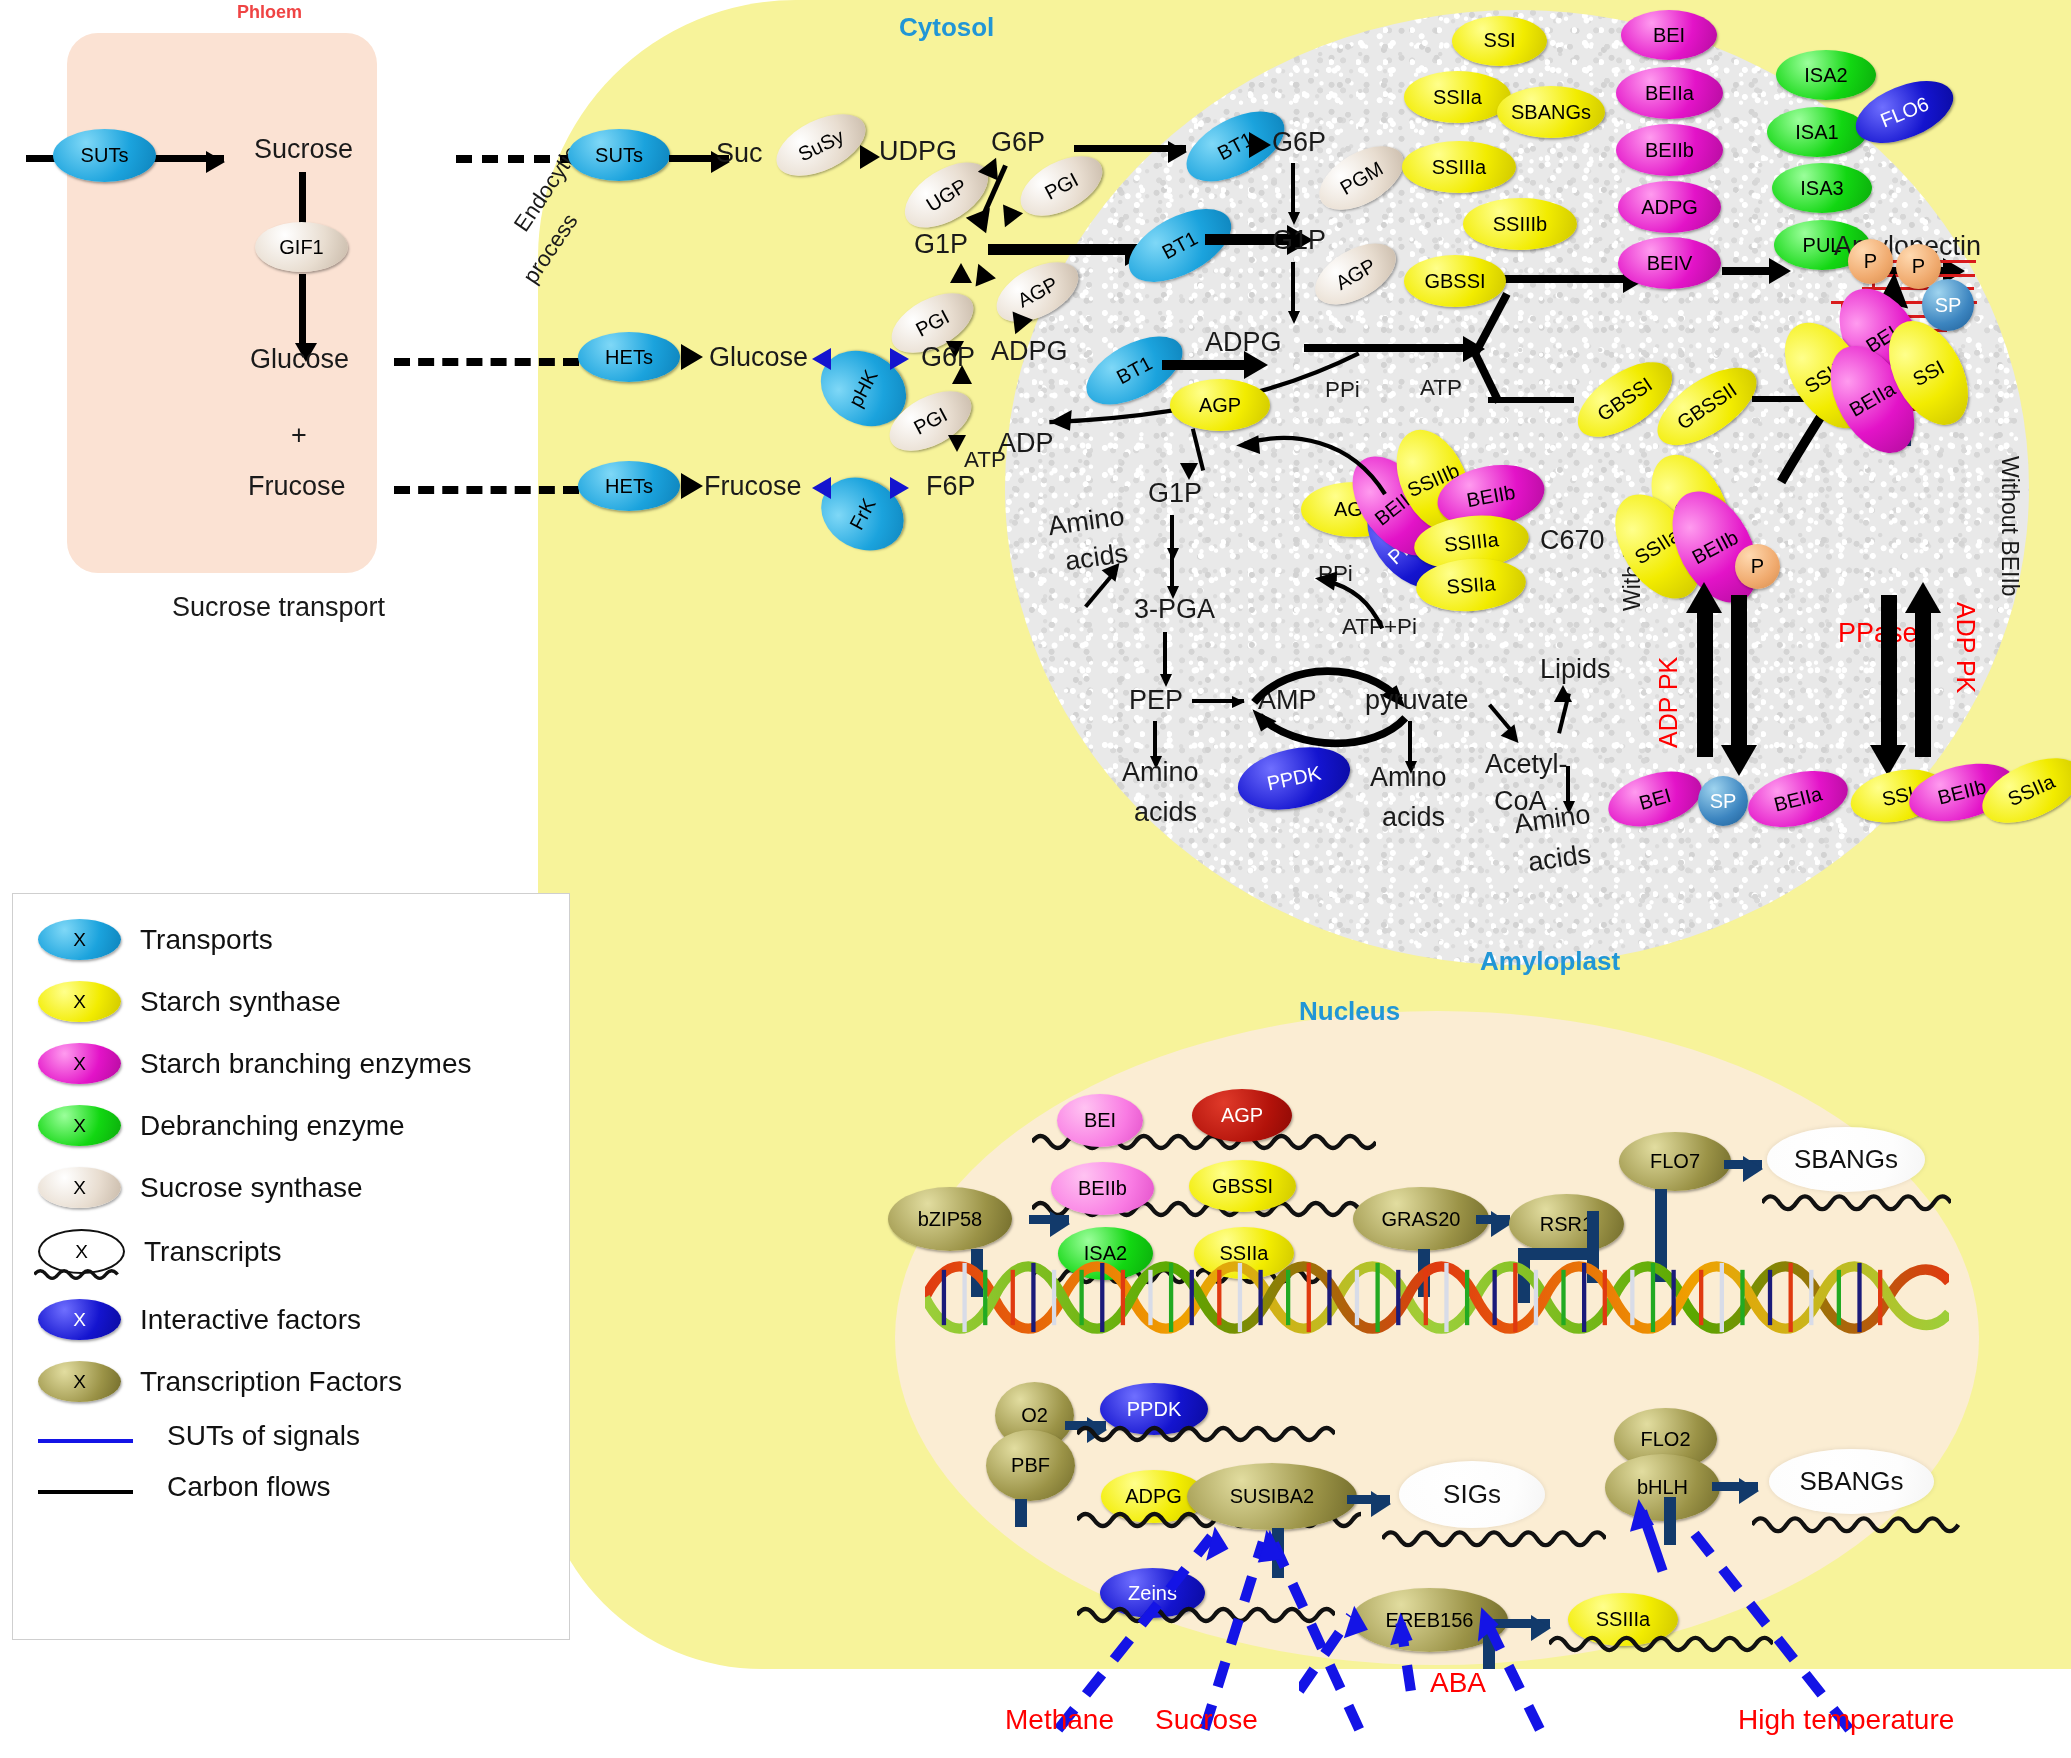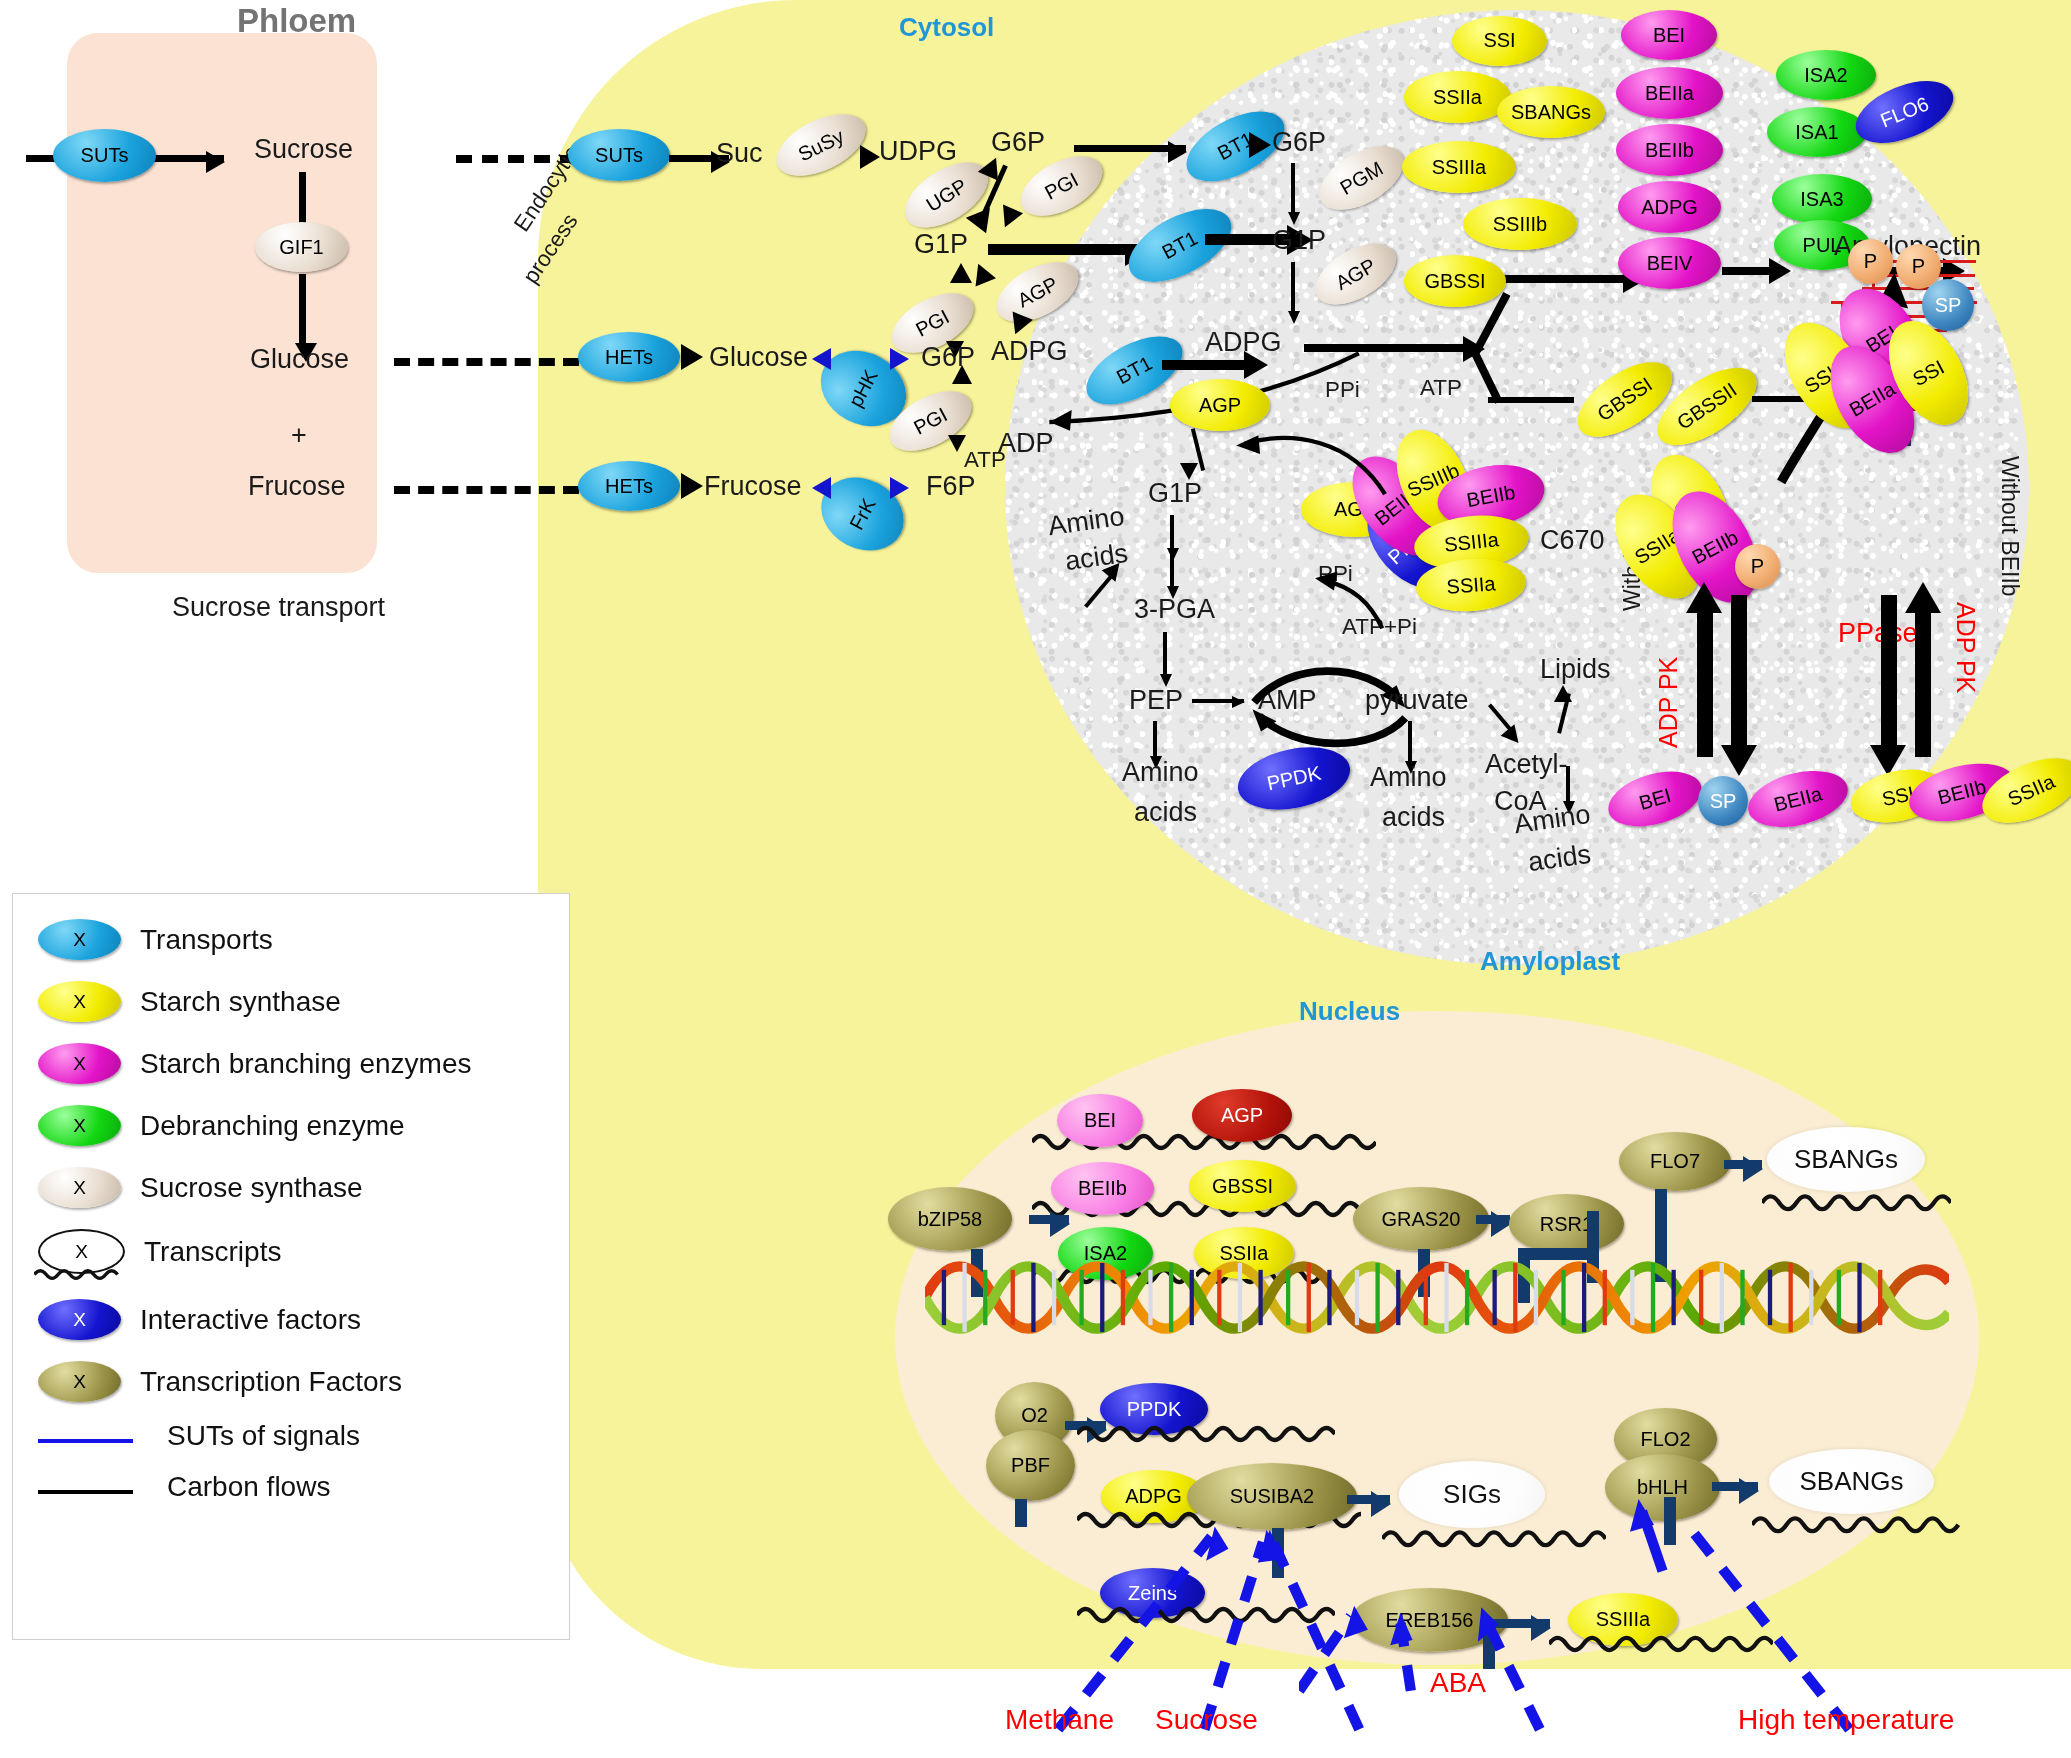--- a/index.html
+++ b/index.html
@@ -32,21 +32,21 @@
                      42px 32px,34px 25px;
   }
   #nucleus{left:895px;top:1011px;width:1084px;height:654px;border-radius:50%;
      background:#fbedd3;}
   
   .cmplabel{color:#2196d6;font-weight:bold;font-size:26px;}
   .plain{font-size:27px;color:#1a1a1a;white-space:nowrap;}
   .plain-sm{font-size:22.4px;color:#1a1a1a;white-space:nowrap;}
   .red{color:#ff0000;font-size:25px;white-space:nowrap;}
   .redlab{color:#ff0000;font-size:28px;white-space:nowrap;font-weight:500;}
-  .bold-title{font-weight:bold;font-size:33px;color:#737373;}
+  .bold-title{font-weight:bold;font-size:18px;color:#ef4444;}
   .vert{writing-mode:vertical-rl;}
   .vert-l{writing-mode:vertical-rl;transform:rotate(180deg);}
   
   .ell{position:absolute;display:flex;align-items:center;justify-content:center;
        border-radius:50%;font-size:20px;color:#000;white-space:nowrap;
        font-family:"Liberation Sans",sans-serif;}
   .blue{background:radial-gradient(circle at 32% 26%,#7fd8f7,#1ba3dd 55%,#0d80b8);
         color:#000;box-shadow:0.9px 1.7px 2.6px rgba(0,0,0,.35);}
   .yellow{background:radial-gradient(circle at 32% 26%,#ffff8c,#f2ec00 55%,#ccc400);
         color:#000;box-shadow:0.9px 1.7px 2.6px rgba(0,0,0,.35);}
@@ -238,21 +238,21 @@
   <div class="ell magenta" style="left:1616px;top:67px;width:107px;height:52px;">BEIIa</div>
   <div class="ell magenta" style="left:1616px;top:124px;width:107px;height:52px;">BEIIb</div>
   <div class="ell magenta" style="left:1618px;top:181px;width:103px;height:52px;">ADPG</div>
   <div class="ell magenta" style="left:1618px;top:237px;width:103px;height:52px;">BEIV</div>
   <div class="abs" style="left:1722px;top:267px;width:52px;height:7.7px;background:#000;"></div>
   <div class="abs" style="left:1769px;top:258px;width:0;height:0;border-left:22.4px solid #000;border-top:13px solid transparent;border-bottom:13px solid transparent;"></div>
 
   <div class="ell green" style="left:1776px;top:50px;width:100px;height:50px;">ISA2</div>
   <div class="ell green" style="left:1767px;top:107px;width:100px;height:50px;">ISA1</div>
   <div class="ell dblue" style="left:1853px;top:86px;width:103px;height:52px;transform:rotate(-22deg);">FLO6</div>
-  <div class="ell green" style="left:1772px;top:174px;width:100px;height:50px;">ISA3</div>
+  <div class="ell green" style="left:1772px;top:163px;width:100px;height:50px;">ISA3</div>
   <div class="ell green" style="left:1774px;top:220px;width:96px;height:50px;">PUL</div>
   <div class="abs" style="left:1872px;top:267px;width:77px;height:7.7px;background:#000;"></div>
   <div class="abs" style="left:1943px;top:258px;width:0;height:0;border-left:22.4px solid #000;border-top:13px solid transparent;border-bottom:13px solid transparent;"></div>
 
   <div class="abs plain" style="left:1834px;top:231px;">Amylopectin</div>
   <div class="amylo-line" style="left:1881px;top:260px;width:95px;"></div>
   <div class="amylo-line" style="left:1872px;top:274px;width:103px;"></div>
   <div class="amylo-line" style="left:1862px;top:287px;width:112px;"></div>
   <div class="amylo-line" style="left:1831px;top:301px;width:146px;"></div>
   <div class="amylo-line" style="left:1841px;top:315px;width:112px;"></div>

